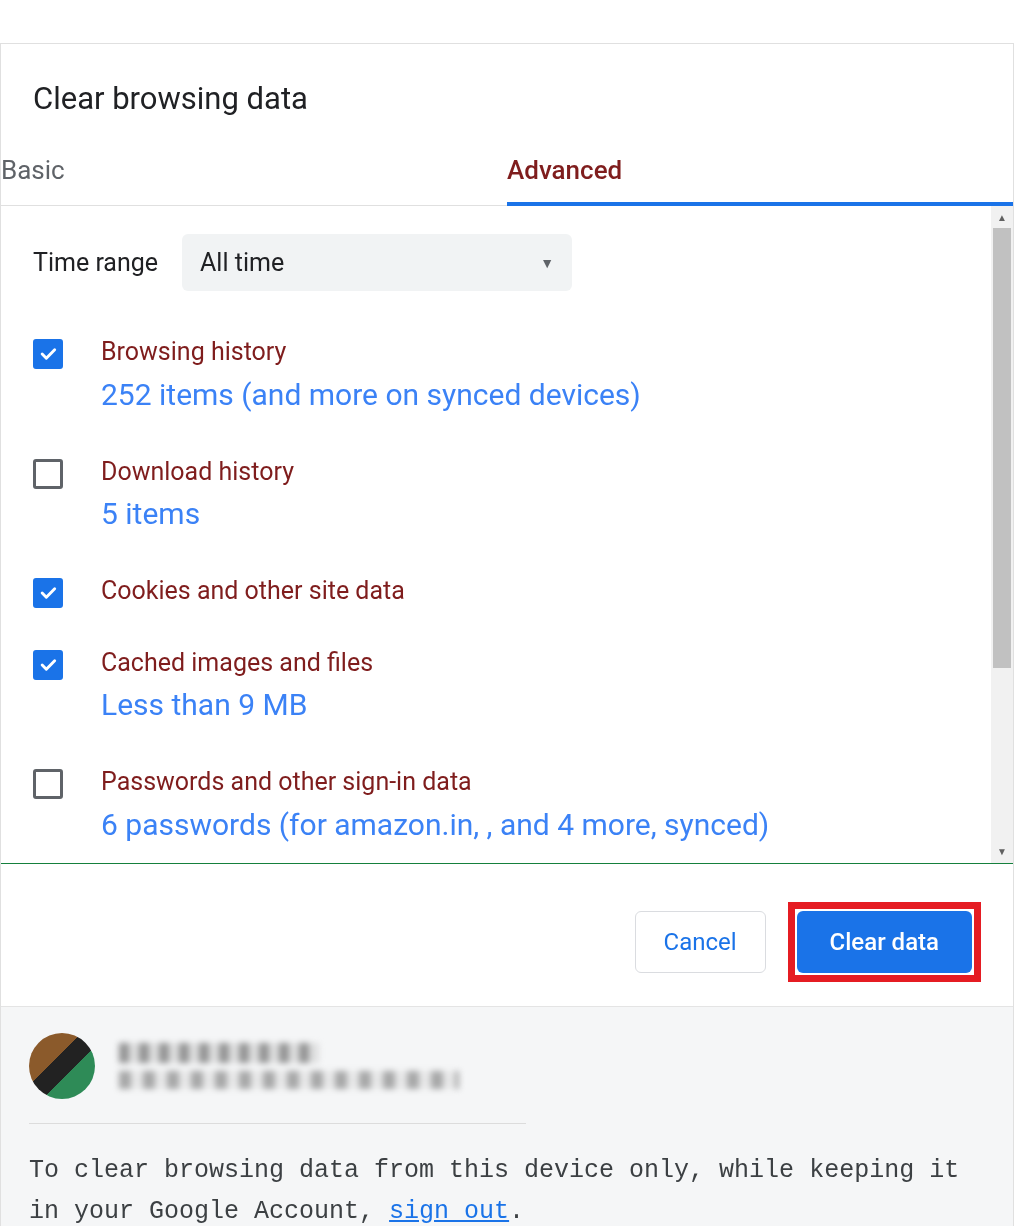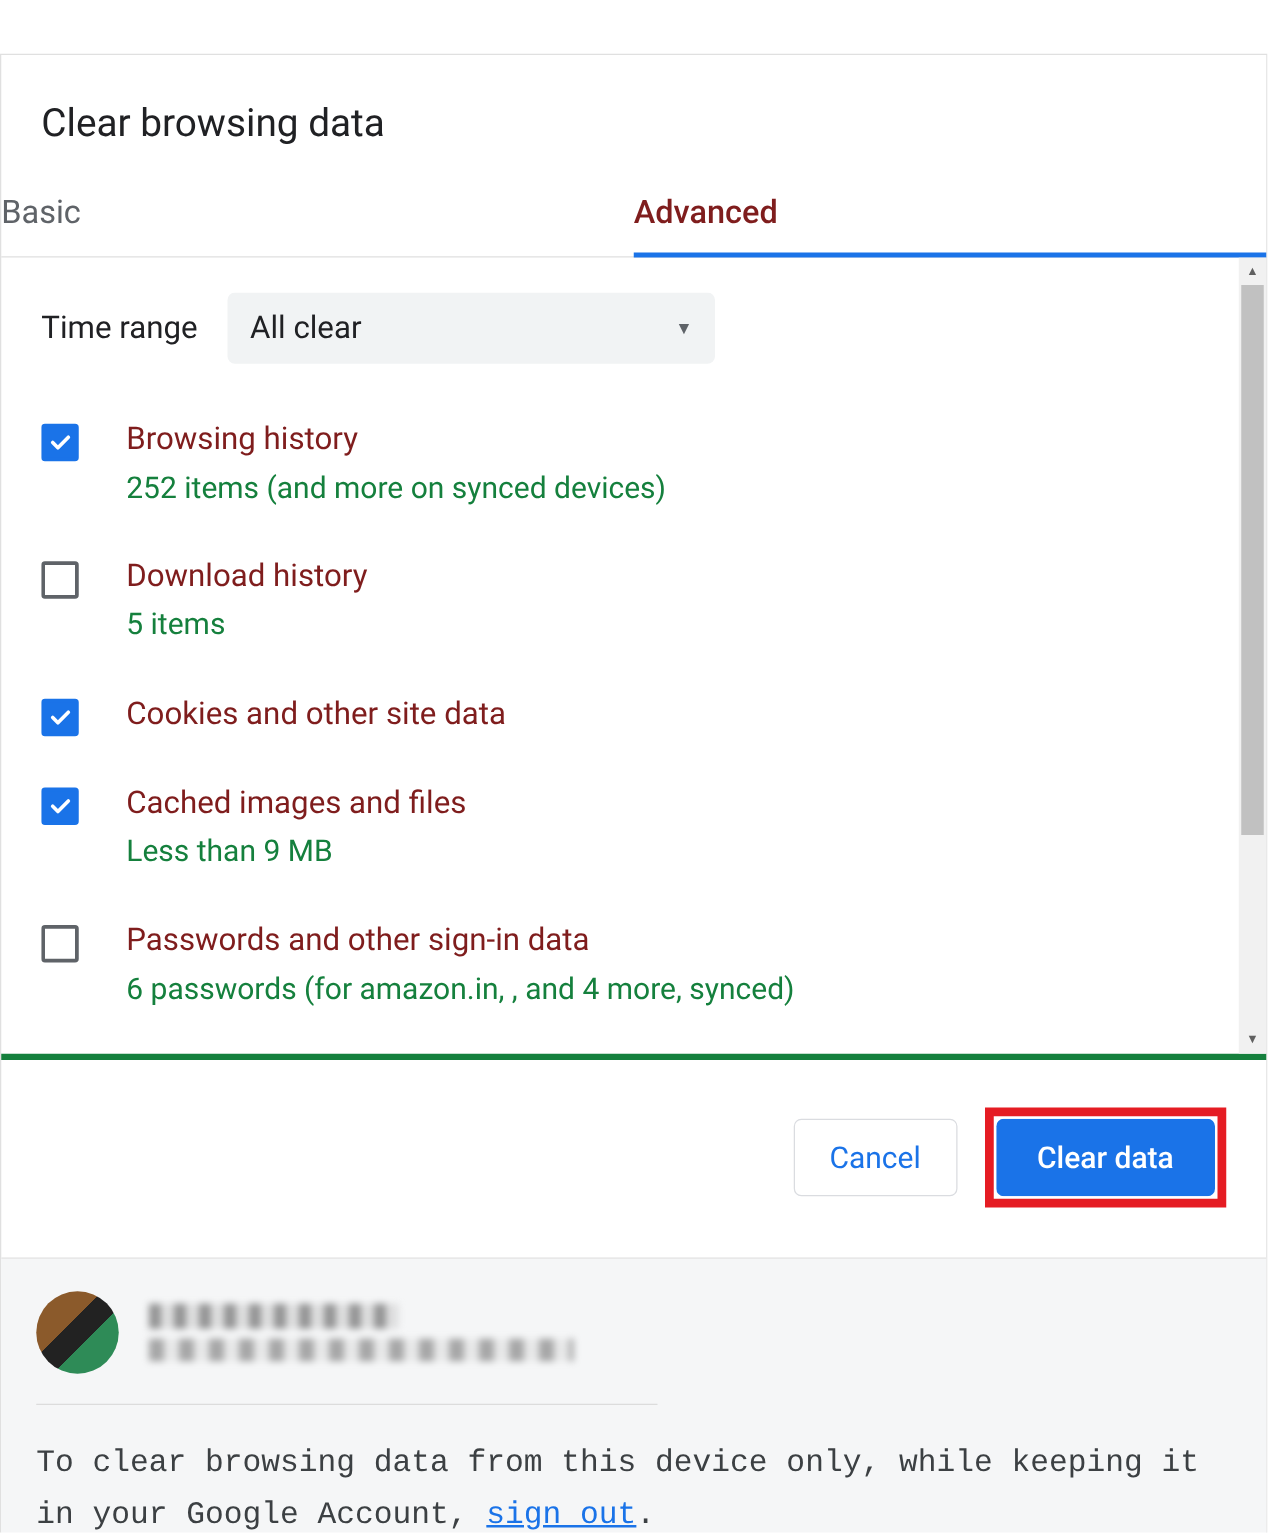--- a/index.html
+++ b/index.html
@@ -19,22 +19,22 @@
 .time-label { font-size: 25px; color: #202124; }
 .select { display: flex; align-items: center; justify-content: space-between; background: #f1f3f4; border-radius: 6px; padding: 14px 18px; width: 390px; font-size: 25px; color: #202124; cursor: pointer; }
 .select .caret { font-size: 14px; color: #5f6368; }
 .options { display: flex; flex-direction: column; gap: 34px; }
 .option-row { display: flex; align-items: flex-start; gap: 38px; }
 .checkbox { width: 30px; height: 30px; border: 3px solid #5f6368; border-radius: 3px; margin-top: 6px; flex-shrink: 0; cursor: pointer; display: flex; align-items: center; justify-content: center; }
 .checkbox.checked { background: #1a73e8; border-color: #1a73e8; }
 .checkbox.checked svg { display: block; }
 .checkbox svg { display: none; }
 .option-text .title-line { font-size: 25px; color: #7f1d1d; line-height: 1.5; }
-.option-text .sub-line { font-size: 24px; color: #15803d; line-height: 1.6; }
-.button-bar { display: flex; justify-content: flex-end; align-items: center; gap: 22px; padding: 38px 32px 40px 0; border-top: 5px solid #15803d; }
+.option-text .sub-line { font-size: 30px; color: #3b82f6; line-height: 1.6; }
+.button-bar { display: flex; justify-content: flex-end; align-items: center; gap: 22px; padding: 38px 32px 24px 0; border-top: 1px solid #15803d; }
 .btn { font-size: 24px; padding: 16px 28px; border-radius: 6px; cursor: pointer; border: 1px solid transparent; }
 .btn-cancel { color: #1a73e8; background: #fff; border: 1px solid #dadce0; }
 .btn-primary-wrap { border: 7px solid #e51c23; padding: 2px; }
 .btn-primary { background: #1a73e8; color: #fff; font-weight: 500; padding: 16px 32px; }
 .footer { background: #f5f6f7; padding: 26px 28px 36px 28px; border-top: 1px solid #e4e4e4; }
 .account-row { display: flex; align-items: center; gap: 24px; padding-bottom: 24px; border-bottom: 1px solid #dcdcdc; width: 52%; }
 .avatar { width: 66px; height: 66px; border-radius: 50%; background: linear-gradient(135deg,#8b5a2b 0 40%, #222 40% 60%, #2e8b57 60% 100%); flex-shrink: 0; }
 .account-text { display: flex; flex-direction: column; gap: 8px; filter: blur(3px); opacity: 0.55; }
 .account-text .l1 { width: 200px; height: 20px; background: repeating-linear-gradient(90deg,#444 0 10px,#ccc 10px 20px); }
 .account-text .l2 { width: 340px; height: 18px; background: repeating-linear-gradient(90deg,#666 0 12px,#ddd 12px 24px); }
@@ -52,21 +52,21 @@
     <div class="tab">Basic</div>
     <div class="tab active">Advanced</div>
   </div>
 
   <div class="scroll-area">
     <div class="scroll-content">
 
       <div class="row-timerange">
         <span class="time-label">Time range</span>
         <div class="select">
-          <span>All clear</span>
+          <span>All time</span>
           <span class="caret">▼</span>
         </div>
       </div>
 
       <div class="options">
 
         <div class="option-row">
           <div class="checkbox checked">
             <svg width="20" height="20" viewBox="0 0 24 24">
                 <path d="M5 12l5 5L20 7" stroke="#fff" stroke-width="3.5" fill="none" stroke-linecap="round" stroke-linejoin="round"></path>

